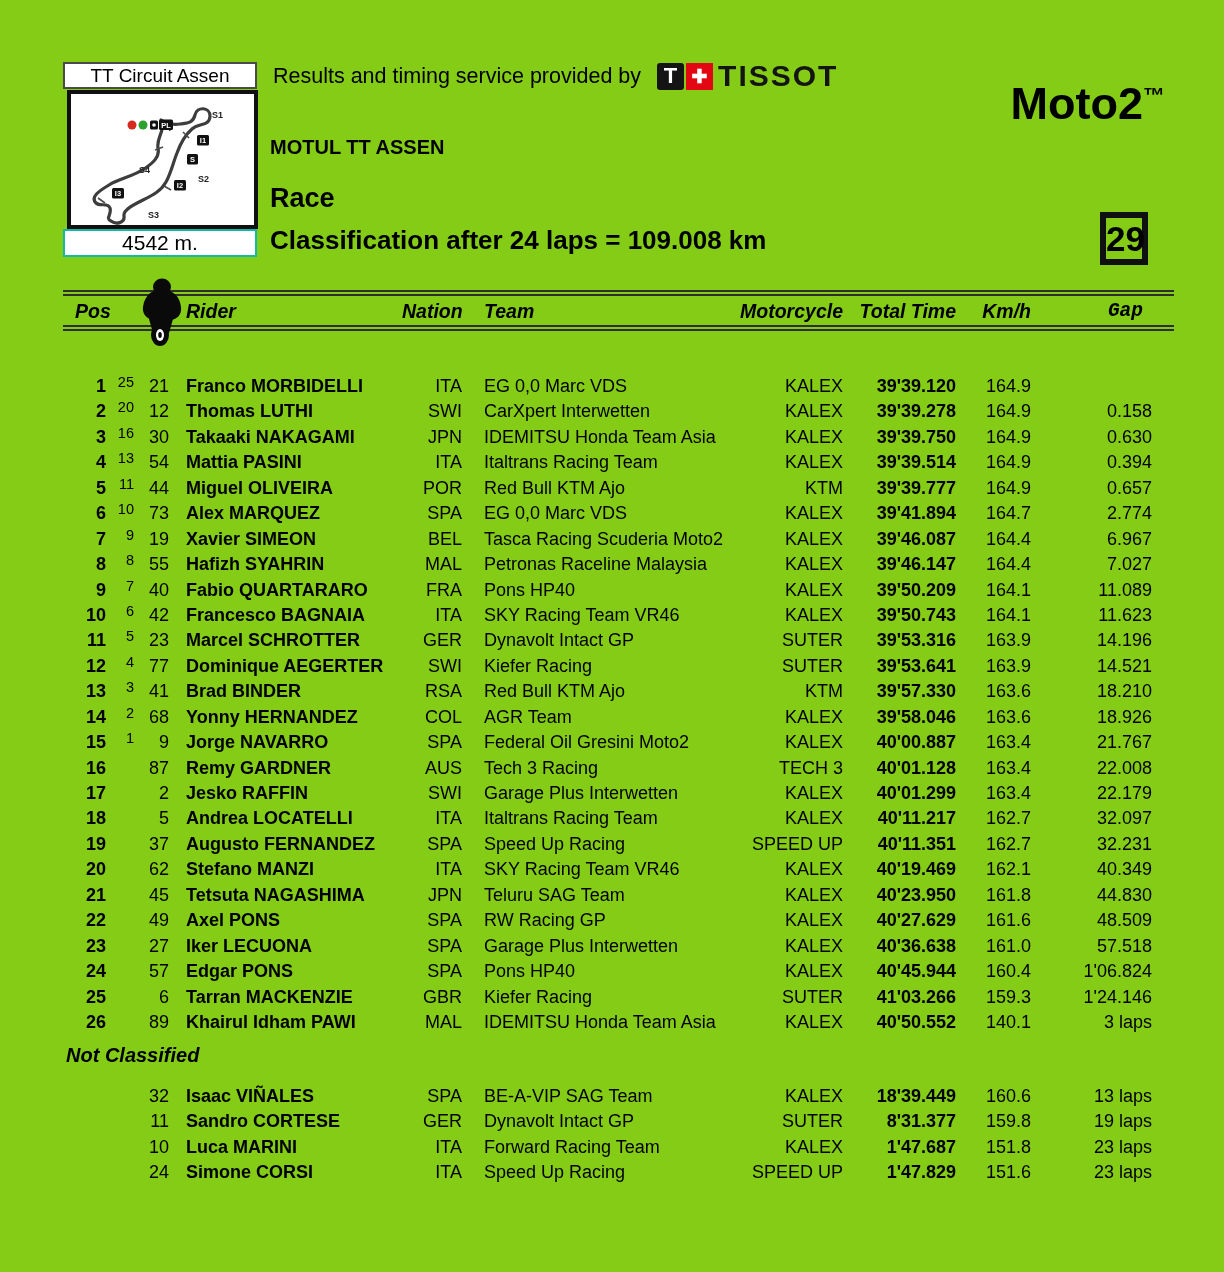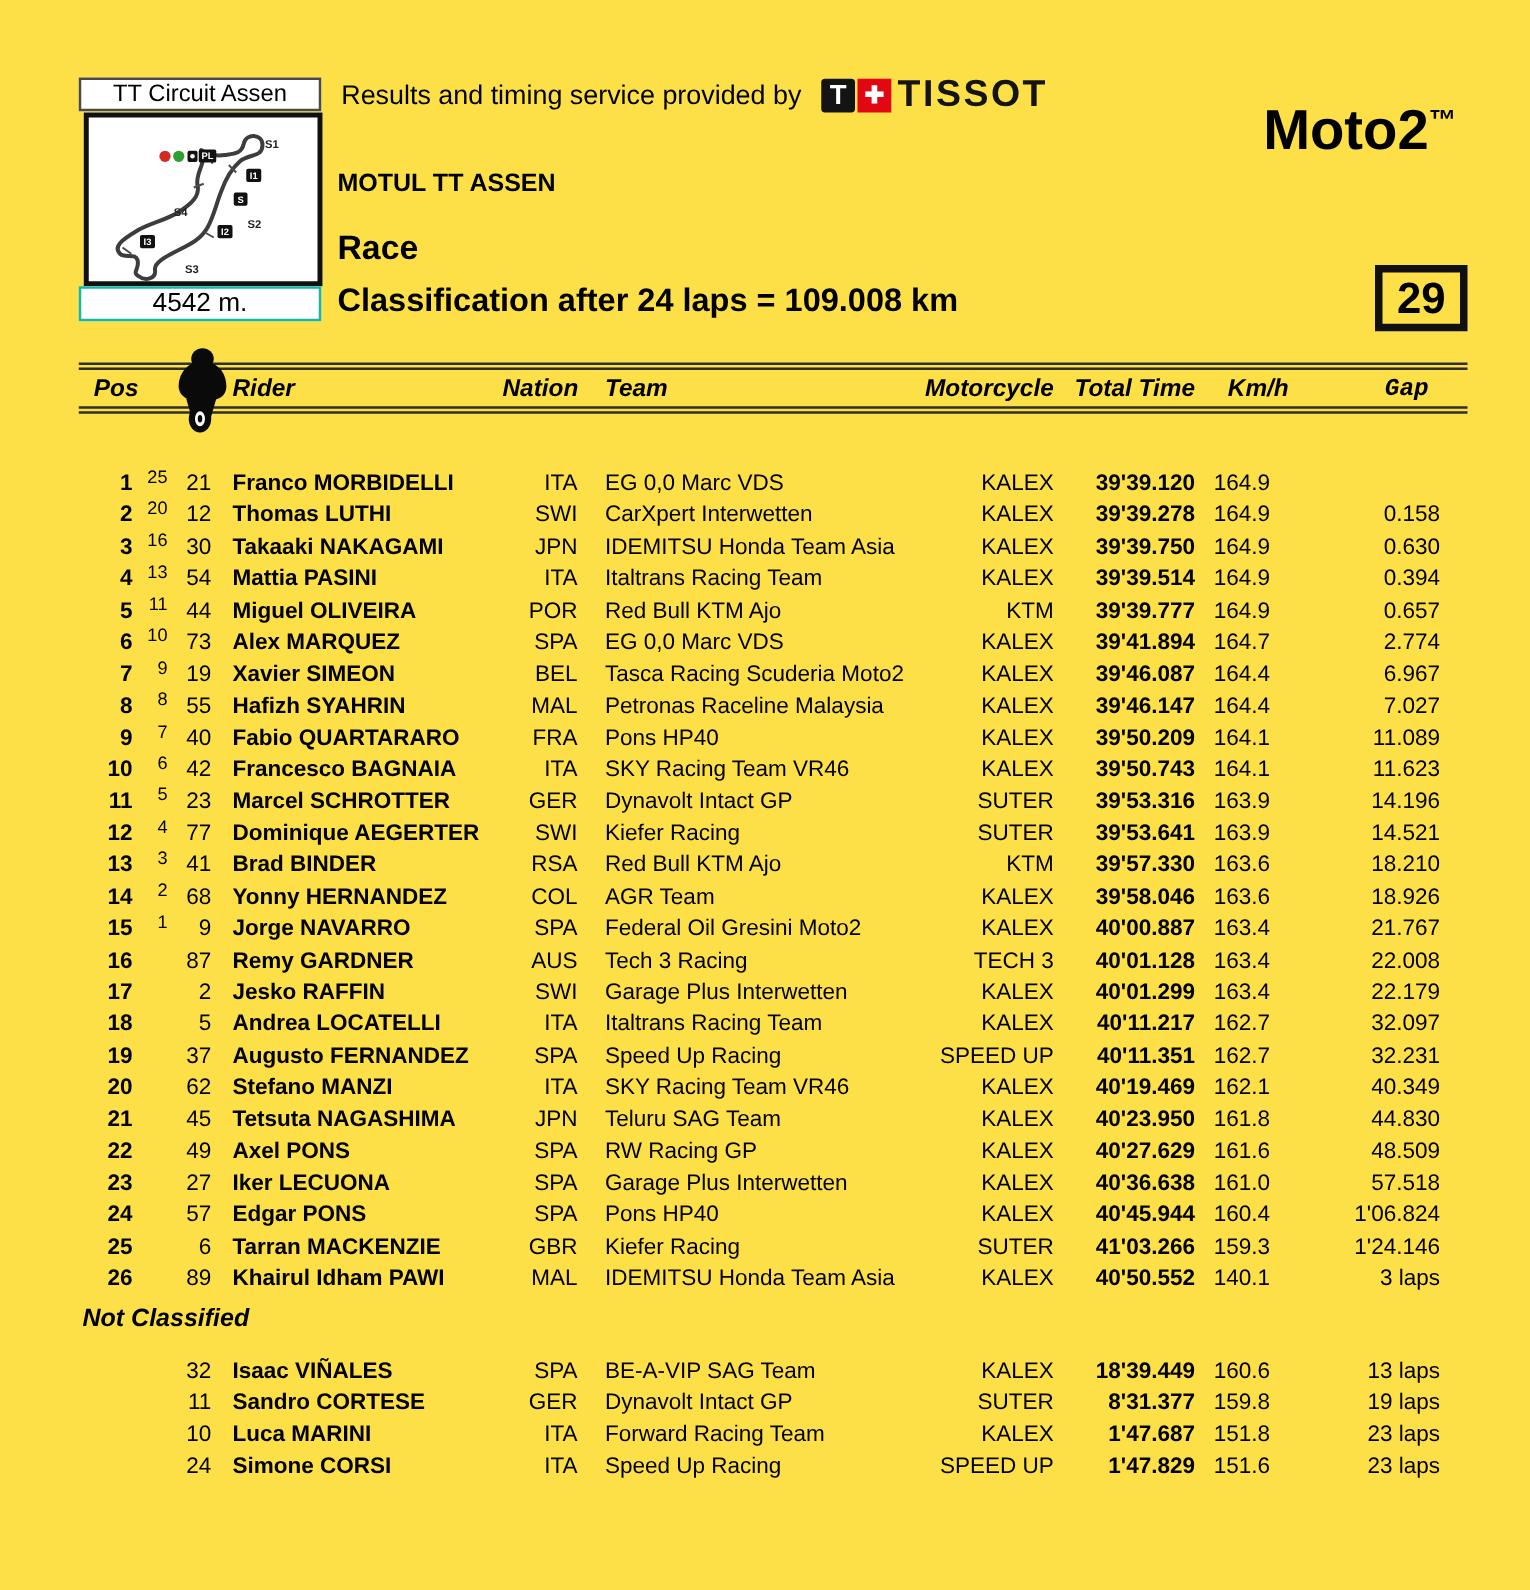--- a/index.html
+++ b/index.html
@@ -1,16 +1,16 @@
 <!DOCTYPE html>
 <html style="--tissot_red: #e30613; --track_gray: #3d3d3d; --light_red: #d42a20; --light_green: #2da12d;"><head>
 <meta charset="utf-8">
 <style>
   html,body{margin:0;padding:0;background:#fff;}
-  #page{position:relative;width:1224px;height:1272px;background:#fde047;overflow:hidden;
+  #page{position:relative;width:1224px;height:1272px;background:#84cc16;overflow:hidden;
         font-family:"Liberation Sans",sans-serif;color:#000;}
   .abs{position:absolute;}
 
   
   #circuit-name-box{left:63px;top:62px;width:194px;height:27px;border:2px solid #4a4a4a;
     box-sizing:border-box;display:flex;align-items:center;justify-content:center;font-size:19px;background:#fff;}
   #map-box{left:67px;top:90px;width:191px;height:139px;border:4px solid #101010;box-sizing:border-box;background:#fff;}
   #length-box{left:63px;top:229px;width:194px;height:28px;border:2px solid #14b8a6;
     box-sizing:border-box;display:flex;align-items:center;justify-content:center;font-size:21px;background:#fff;}
 
@@ -23,22 +23,22 @@
   .tbox.red{background:var(--tissot_red,#e30613);margin-left:2px;font-size:19px;}
   .tword{font-weight:bold;font-size:30px;letter-spacing:2px;margin-left:5px;color:#141414;}
 
   #class-title{right:60px;top:78px;font-size:45px;font-weight:bold;text-align:right;}
   #class-title .tm{font-size:22px;position:relative;top:-16px;letter-spacing:-1px;}
 
   #event-title{left:270px;top:136px;font-size:20px;font-weight:bold;}
   #session-title{left:270px;top:183px;font-size:27px;font-weight:bold;}
   #classification-line{left:270px;top:225px;font-size:26px;font-weight:bold;}
 
-  #race-number-box{left:1100px;top:212px;width:74px;height:53px;border:6px solid #101010;
-    box-sizing:border-box;display:flex;align-items:center;justify-content:center;
+  #race-number-box{left:1100px;top:212px;width:48px;height:53px;border:6px solid #101010;
+    box-sizing:border-box;display:flex;align-items:center;
     font-size:35px;font-weight:bold;}
 
   
   .rule{left:63px;width:1111px;height:6px;border-top:2px solid #2e2e2e;border-bottom:2px solid #2e2e2e;box-sizing:border-box;}
   #rule-top{top:290px;}
   #rule-bottom{top:325px;}
   #header-row{left:63px;top:296px;width:1111px;height:30px;line-height:30px;display:flex;
     font-style:italic;font-weight:bold;font-size:19.5px;}
   #header-row span{box-sizing:border-box;display:block;}
   .h-pos{width:106px;padding-left:12px;}
@@ -58,21 +58,21 @@
   .row{display:flex;height:25.45px;line-height:25.45px;font-size:18px;}
   .row span{box-sizing:border-box;display:block;}
   .c-pos{width:43px;text-align:right;font-weight:bold;}
   .c-pts{width:28px;text-align:right;font-size:14.5px;position:relative;top:-4px;}
   .c-num{width:35px;text-align:right;}
   .c-name{width:233px;padding-left:17px;font-weight:bold;white-space:nowrap;}
   .c-nation{width:60px;text-align:right;}
   .c-team{width:272px;padding-left:22px;white-space:nowrap;}
   .c-bike{width:109px;text-align:right;white-space:nowrap;}
   .c-time{width:113px;text-align:right;font-weight:bold;}
-  .c-kmh{width:75px;text-align:center;}
+  .c-kmh{width:75px;text-align:right;}
   .c-gap{width:121px;text-align:right;white-space:nowrap;}
 
   #nc-label{left:66px;top:1044px;font-size:20px;font-weight:bold;font-style:italic;}
 
   
   .map-sector{font:bold 9px "Liberation Sans",sans-serif;fill:#222;}
   .map-boxlabel{font:bold 7.5px "Liberation Sans",sans-serif;fill:#fff;text-anchor:middle;}
   .track{fill:none;stroke:var(--track_gray,#3d3d3d);stroke-width:3.2;stroke-linejoin:round;}
   .tick{stroke:#4a4a4a;stroke-width:1.6;}
 </style>

